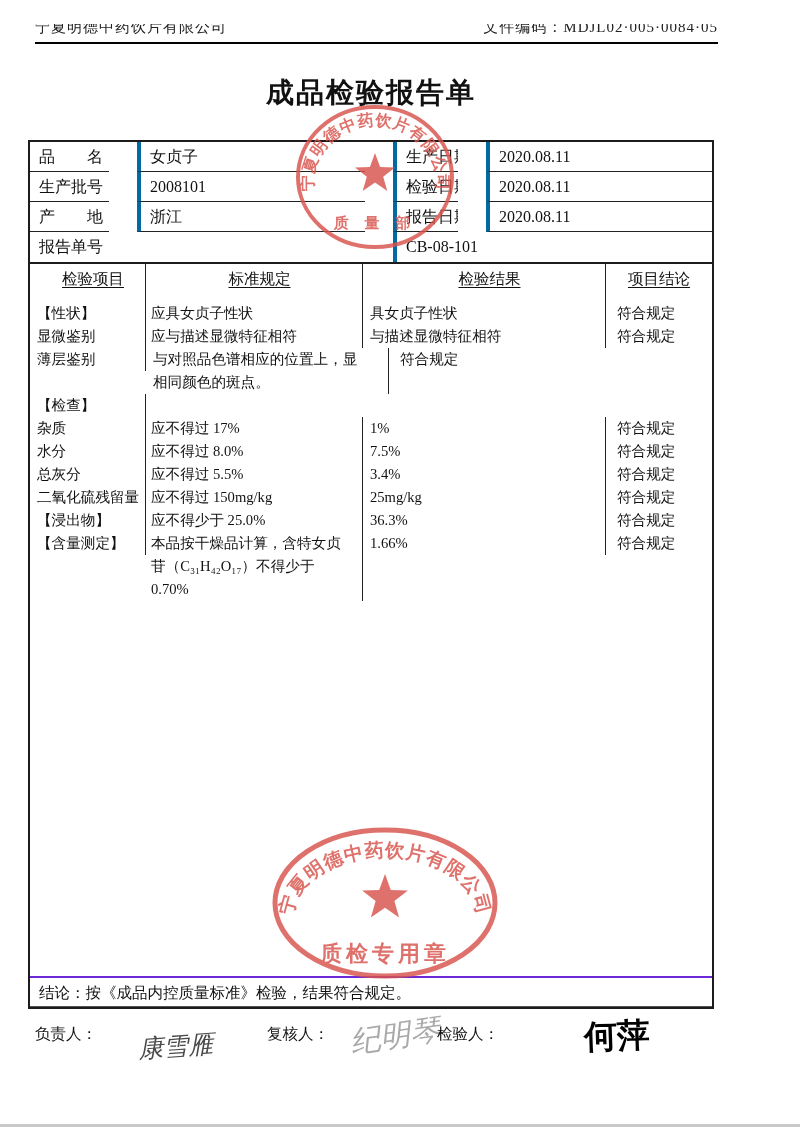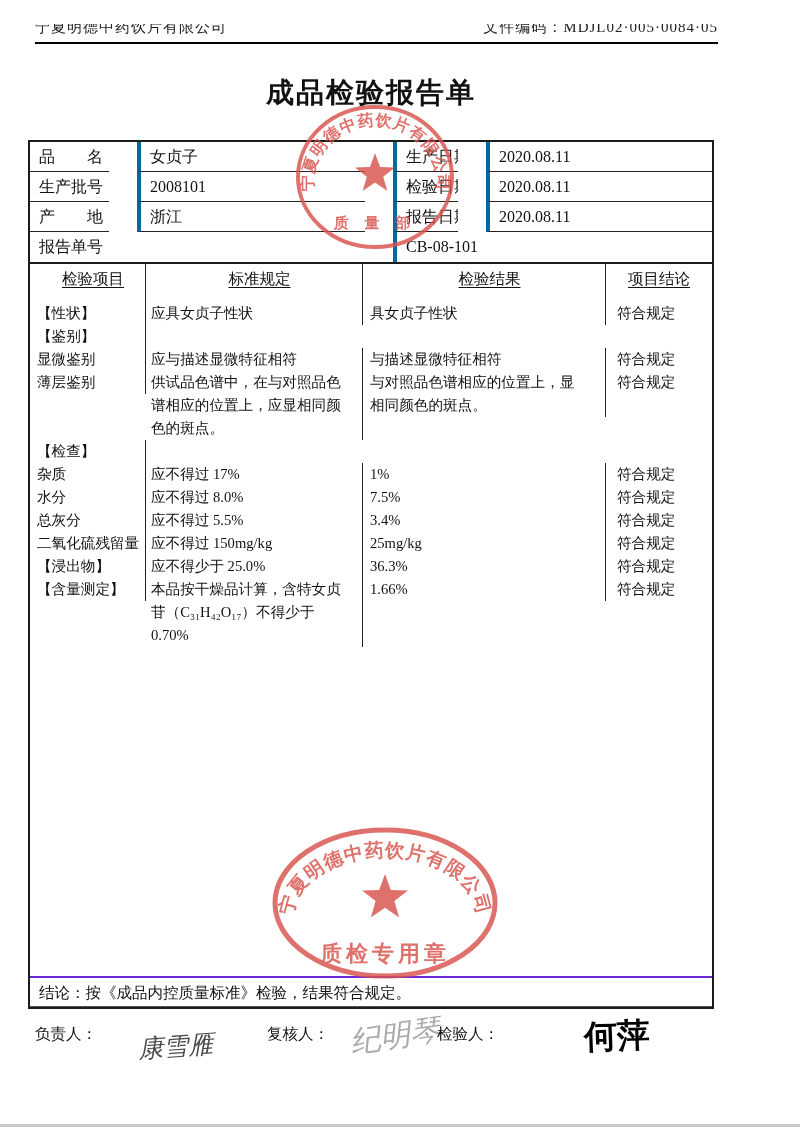--- a/index.html
+++ b/index.html
@@ -99,34 +99,27 @@
     </div>
 
     <div class="items">
       <div class="irow firstline">
         <div class="cell w1 br ci">【性状】</div>
         <div class="cell w2 br cs">应具女贞子性状</div>
         <div class="cell w3 br cr">具女贞子性状</div>
         <div class="cell w4 cc">符合规定</div>
       </div>
       <div class="irow">
-        <div class="cell w1 br ci">【鉴别】</div>
-        <div class="cell w2 br cs"></div>
-        <div class="cell w3 br cr"></div>
-        <div class="cell w4 cc"></div>
-      </div>
-      <div class="irow">
         <div class="cell w1 br ci">显微鉴别</div>
         <div class="cell w2 br cs">应与描述显微特征相符</div>
         <div class="cell w3 br cr">与描述显微特征相符</div>
         <div class="cell w4 cc">符合规定</div>
       </div>
       <div class="irow">
         <div class="cell w1 br ci">薄层鉴别</div>
-        <div class="cell w2 br cs">供试品色谱中，在与对照品色谱相应的位置上，应显相同颜色的斑点。</div>
         <div class="cell w3 br cr">与对照品色谱相应的位置上，显相同颜色的斑点。</div>
         <div class="cell w4 cc">符合规定</div>
       </div>
       <div class="irow">
         <div class="cell w1 br ci">【检查】</div>
         <div class="cell w2 br cs"></div>
         <div class="cell w3 br cr"></div>
         <div class="cell w4 cc"></div>
       </div>
       <div class="irow">

